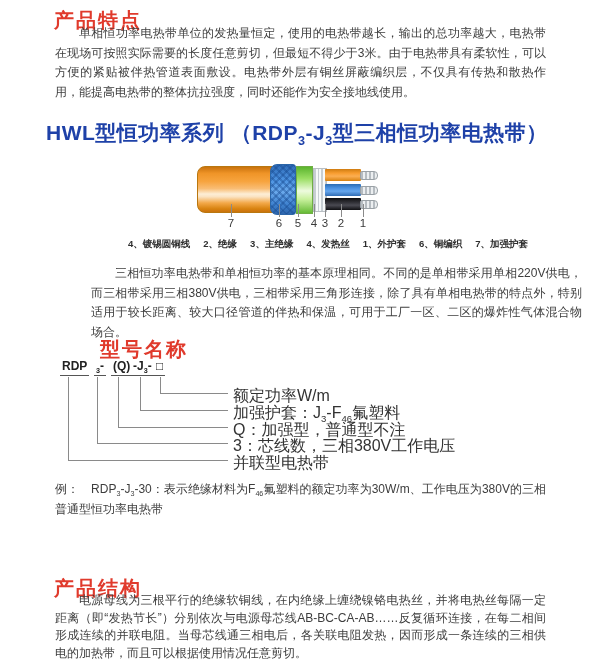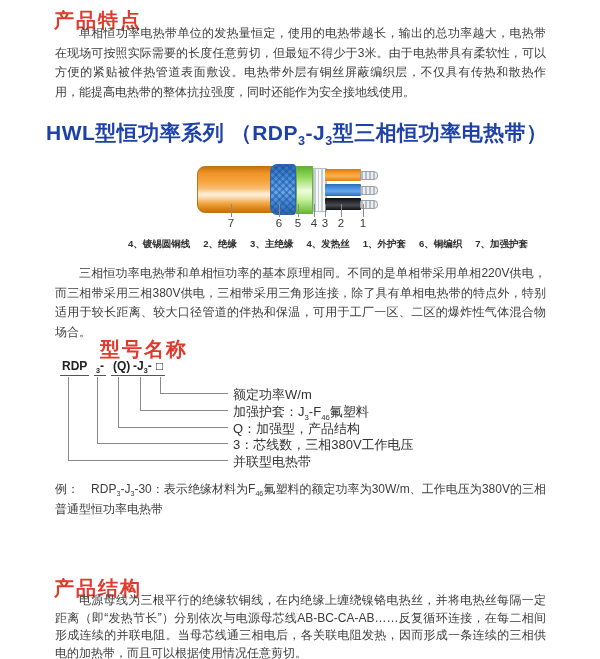--- a/index.html
+++ b/index.html
@@ -36,21 +36,21 @@
   .tip.t1 { top:171px; } .tip.t2 { top:186px; } .tip.t3 { top:200px; }
   .tick { position:absolute; width:1px; height:13px; top:204px; background:var(--line-grey,#8a8a8a); }
   .cnum { position:absolute; top:217px; transform:translateX(-50%); font-size:11.5px; color:#3a3a3a; }
   .legend { position:absolute; left:128px; top:238px; display:flex; gap:13px; font-size:9.5px; font-weight:600; color:#2e2e2e; white-space:nowrap; }
 
   
   .fpart { position:absolute; top:359px; font-size:12px; font-weight:600; color:#222;
     border-bottom:1px solid #555; padding:0 2px 2px 2px; }
   .vline { position:absolute; width:1px; background:var(--line-grey,#8a8a8a); }
   .hline { position:absolute; height:1px; background:var(--line-grey,#8a8a8a); }
-  .mlabel { position:absolute; left:233px; font-size:13px; color:#333; white-space:nowrap; }
+  .mlabel { position:absolute; left:233px; font-size:16px; color:#333; white-space:nowrap; }
 </style>
 </head>
 <body>
 
 <div class="page">
 
   <div class="h-red" style="left:54px; top:7px;">产品特点</div>
   <p class="para indent2" style="top:24px;">单相恒功率电热带单位的发热量恒定，使用的电热带越长，输出的总功率越大，电热带在现场可按照实际需要的长度任意剪切，但最短不得少于3米。由于电热带具有柔软性，可以方便的紧贴被伴热管道表面敷设。电热带外层有铜丝屏蔽编织层，不仅具有传热和散热作用，能提高电热带的整体抗拉强度，同时还能作为安全接地线使用。</p>
 
   <div class="h-blue" style="left:46px; top:119px;"><span>HWL型恒功率系列 （RDP</span><sub>3</sub><span>-J</span><sub>3</sub><span>型三相恒功率电热带）</span></div>
@@ -87,21 +87,21 @@
       <span>4、镀锡圆铜线</span>
       <span>2、绝缘</span>
       <span>3、主绝缘</span>
       <span>4、发热丝</span>
       <span>1、外护套</span>
       <span>6、铜编织</span>
       <span>7、加强护套</span>
     </div>
   </div>
 
-  <p class="para indent2" style="top:264px;">三相恒功率电热带和单相恒功率的基本原理相同。不同的是单相带采用单相220V供电，而三相带采用三相380V供电，三相带采用三角形连接，除了具有单相电热带的特点外，特别适用于较长距离、较大口径管道的伴热和保温，可用于工厂一区、二区的爆炸性气体混合物场合。</p>
+  <p class="para indent2" style="top:264px;margin-left:36px;">三相恒功率电热带和单相恒功率的基本原理相同。不同的是单相带采用单相220V供电，而三相带采用三相380V供电，三相带采用三角形连接，除了具有单相电热带的特点外，特别适用于较长距离、较大口径管道的伴热和保温，可用于工厂一区、二区的爆炸性气体混合物场合。</p>
 
   <div class="h-red" style="left:54px; top:336px;margin-left:46px;">型号名称</div>
 
   <div>
     <span class="fpart" style="left:60px;"><span>RDP</span></span>
     <span class="fpart" style="left:94px;"><sub>3</sub><span>-</span></span>
     <span class="fpart" style="left:111px;"><span>(Q)</span></span>
     <span class="fpart" style="left:131px;"><span>-J</span><sub>3</sub><span>-</span></span>
     <span class="fpart" style="left:154px;"><span>□</span></span>
 
@@ -112,21 +112,21 @@
     <div class="vline" style="left:160px; top:377px; height:17px;"></div>
 
     <div class="hline" style="left:160px; top:393px; width:68px;"></div>
     <div class="hline" style="left:140px; top:410px; width:88px;"></div>
     <div class="hline" style="left:118px; top:427px; width:110px;"></div>
     <div class="hline" style="left:97px;  top:443px; width:131px;"></div>
     <div class="hline" style="left:68px;  top:460px; width:160px;"></div>
 
     <div class="mlabel" style="top:386px;"><span>额定功率W/m</span></div>
     <div class="mlabel" style="top:403px;"><span>加强护套：J</span><sub>3</sub><span>-F</span><sub>46</sub><span>氟塑料</span></div>
-    <div class="mlabel" style="top:420px;"><span>Q：加强型，产品结构</span></div>
+    <div class="mlabel" style="top:420px;"><span>Q：加强型，普通型不注</span></div>
     <div class="mlabel" style="top:436px;"><span>3：芯线数，三相380V工作电压</span></div>
     <div class="mlabel" style="top:453px;"><span>并联型电热带</span></div>
   </div>
 
   <p class="para" style="top:480px;"><span>例：　RDP</span><sub>3</sub><span>-J</span><sub>3</sub><span>-30：表示绝缘材料为F</span><sub>46</sub><span>氟塑料的额定功率为30W/m、工作电压为380V的三相普通型恒功率电热带</span></p>
 
   <div class="h-red" style="left:54px; top:575px;">产品结构</div>
   <p class="para indent2" style="top:592px; line-height:17.5px;">电源母线为三根平行的绝缘软铜线，在内绝缘上缠绕镍铬电热丝，并将电热丝每隔一定距离（即“发热节长”）分别依次与电源母芯线AB-BC-CA-AB……反复循环连接，在每二相间形成连续的并联电阻。当母芯线通三相电后，各关联电阻发热，因而形成一条连续的三相供电的加热带，而且可以根据使用情况任意剪切。</p>
 
 </div>

